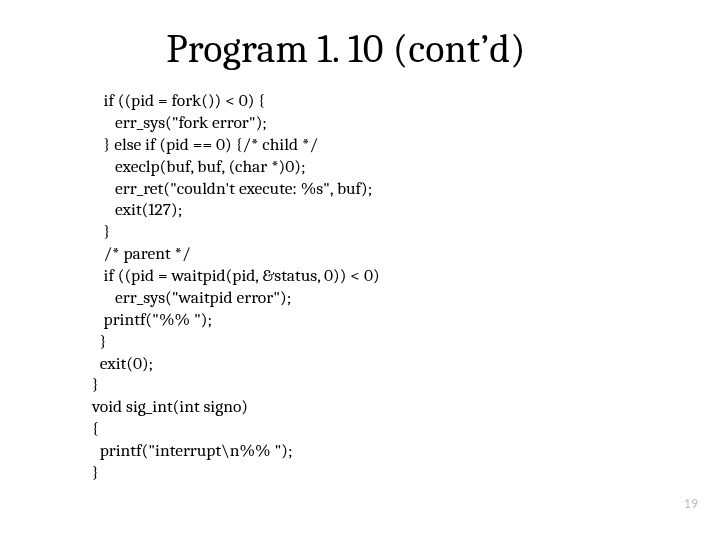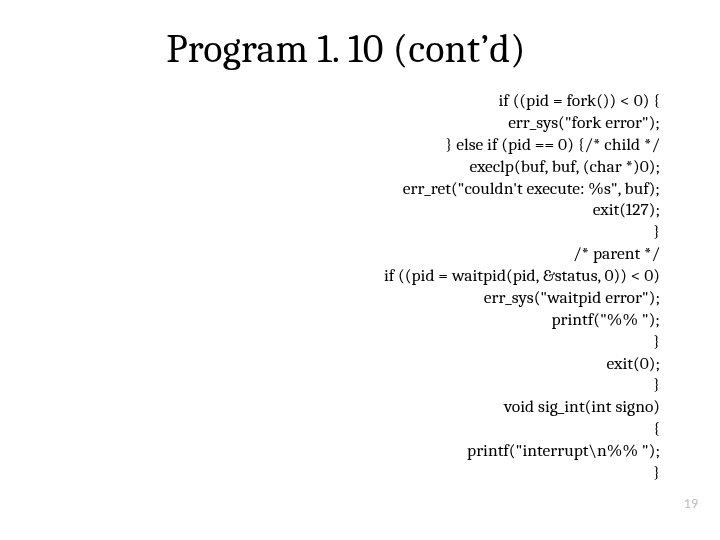--- a/index.html
+++ b/index.html
@@ -26,21 +26,20 @@
     text-align: center;
     margin: 0 0 18px 0;
     letter-spacing: 0.2px;
   }
   .code {
     font-size: 17.5px;
     line-height: 1.25;
     white-space: pre;
     margin-left: 60px;
     font-family: Cambria, Georgia, "Times New Roman", serif;
-    text-align: right;
   }
   .page-num {
     position: absolute;
     bottom: 28px;
     right: 22px;
     font-size: 14px;
     color: #bfbfbf;
     font-family: Calibri, Arial, sans-serif;
   }
 </style>

